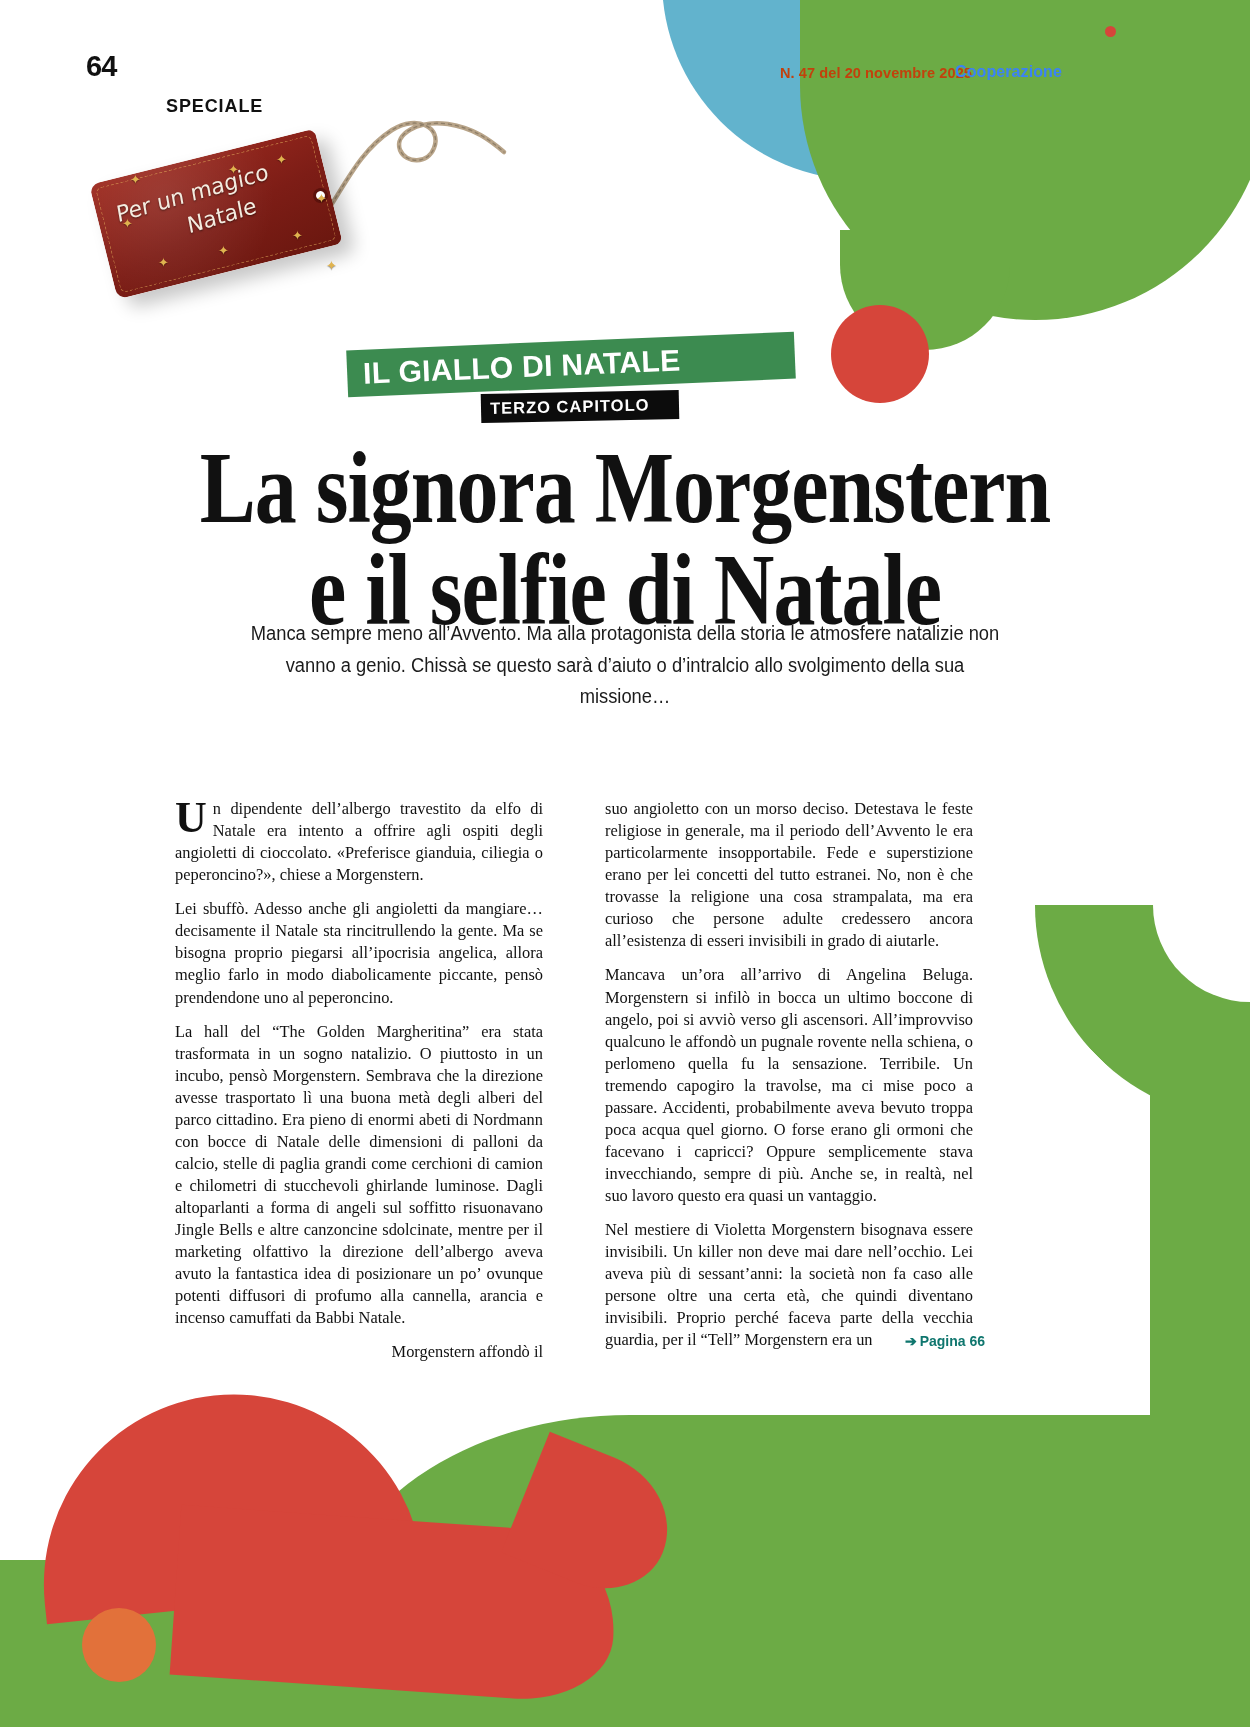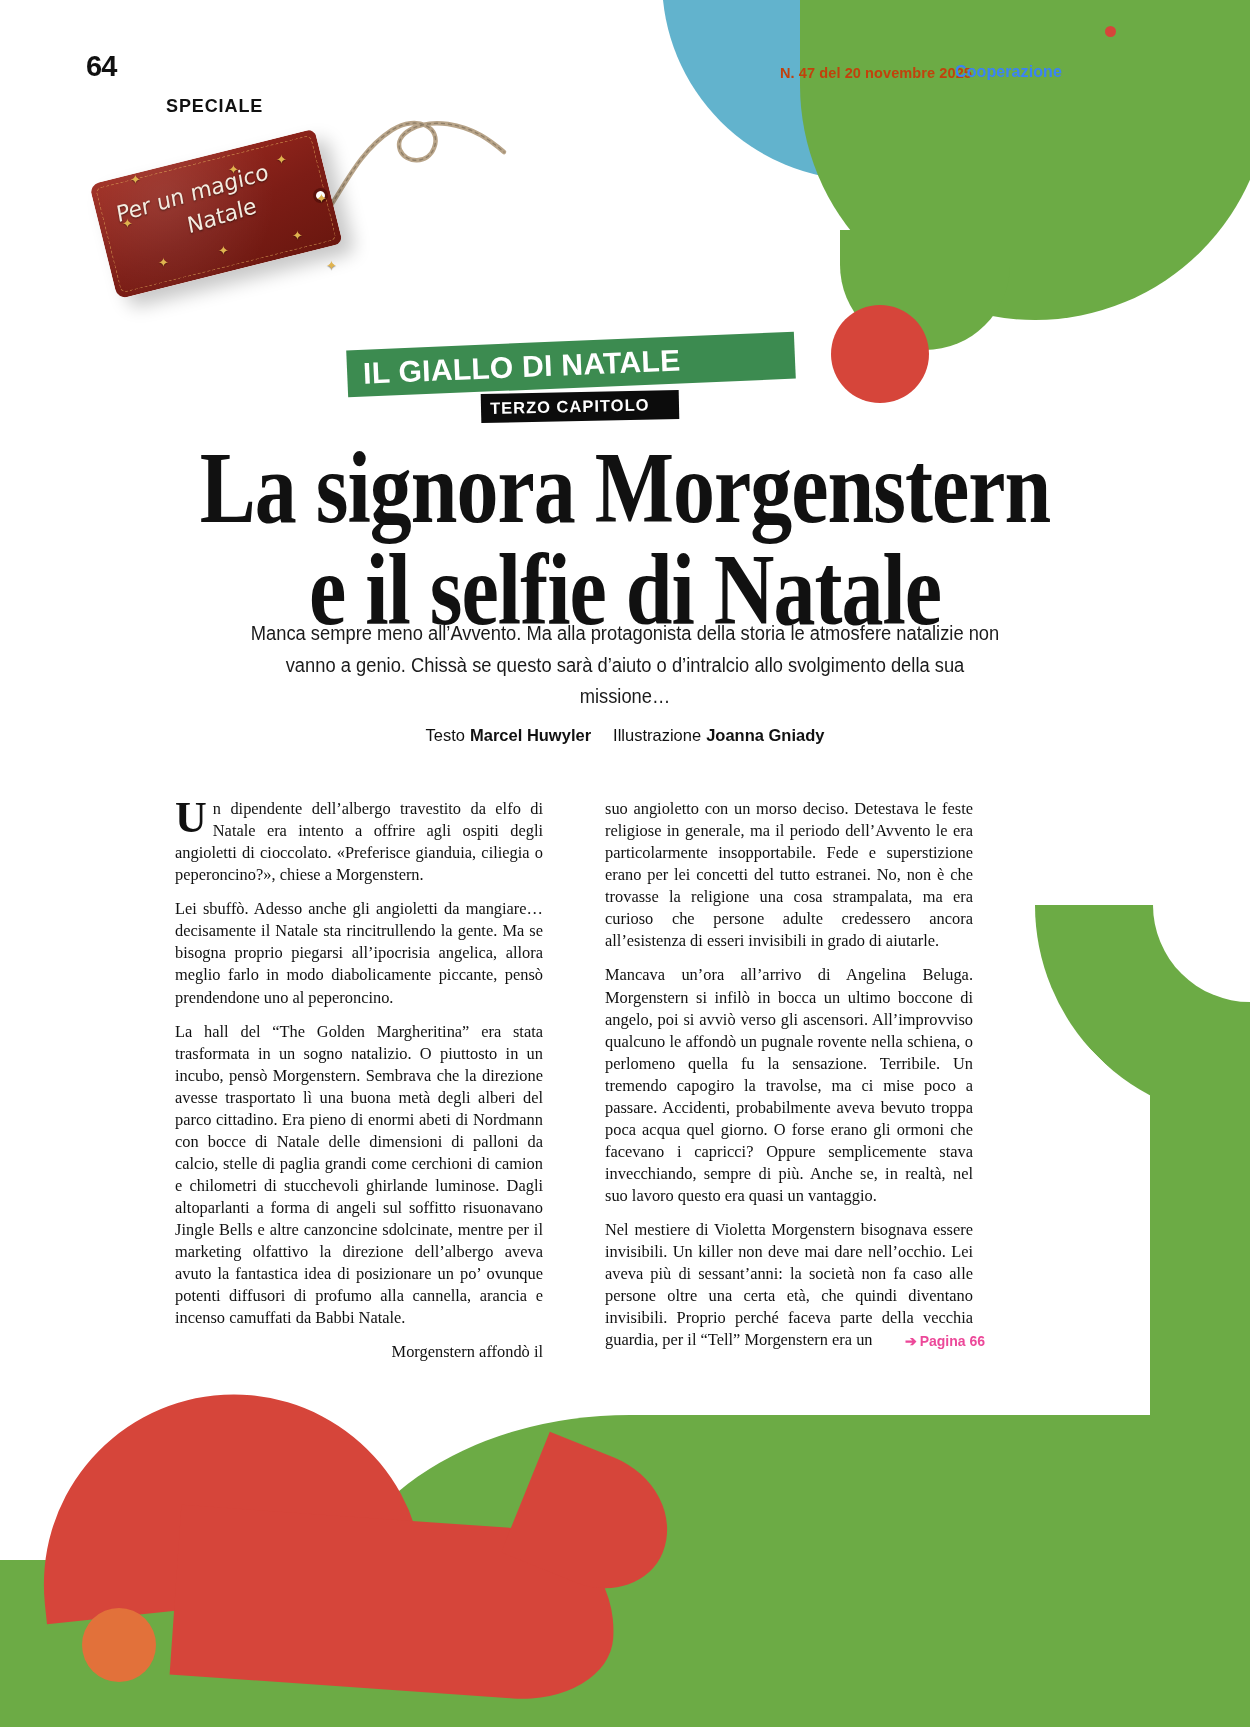--- a/index.html
+++ b/index.html
@@ -294,21 +294,21 @@
     line-height: 0.84;
     padding: 2px 6px 0 0;
     color: #111;
   }
   .it { }
 
   .tail-wrap { position: relative; }
   .contd {
     position: absolute; right: 0; bottom: 1px;
     font-family: "Liberation Sans", sans-serif;
-    font-weight: 700; font-size: 14px; color: #ec4899;
+    font-weight: 700; font-size: 14px; color: #0f766e;
     white-space: nowrap;
     margin-top: 20px;
   }
   .contd .arrow { font-size: 14px; margin-right: 3px; }
 </style>
 </head>
 <body>
 
 <div class="page">
 
@@ -365,23 +365,20 @@
     <span>TERZO CAPITOLO</span>
   </div>
 
   <h1 class="headline">
     <span class="hl-line">La signora Morgenstern</span>
     <span class="hl-line">e il selfie di Natale</span>
   </h1>
 
   <p class="deck">Manca sempre meno all’Avvento. Ma alla protagonista della storia le atmosfere natalizie non vanno a genio. Chissà se questo sarà d’aiuto o d’intralcio allo svolgimento della sua missione…</p>
 
-  <div class="byline">
-    <span class="lbl">Testo</span><span class="nm">Marcel Huwyler</span><span class="gap"></span><span class="lbl">Illustrazione</span><span class="nm">Joanna Gniady</span>
-  </div>
 
   <div class="cols">
 
     <div class="col col-left">
       <p class="dropcap">Un dipendente dell’albergo travestito da elfo di Natale era intento a offrire agli ospiti degli angioletti di cioccolato. «Preferisce gianduia, ciliegia o peperoncino?», chiese a Morgenstern.</p>
       <p>Lei sbuffò. Adesso anche gli angioletti da mangiare… decisamente il Natale sta rincitrullendo la gente. Ma se bisogna proprio piegarsi all’ipocrisia angelica, allora meglio farlo in modo diabolicamente piccante, pensò prendendone uno al peperoncino.</p>
       <p><span>La hall del “The Golden Margheritina” era stata trasformata in un sogno natalizio. O piuttosto in un incubo, pensò Morgenstern. Sembrava che la direzione avesse trasportato lì una buona metà degli alberi del parco cittadino. Era pieno di enormi abeti di Nordmann con bocce di Natale delle dimensioni di palloni da calcio, stelle di paglia grandi come cerchioni di camion e chilometri di stucchevoli ghirlande luminose. Dagli altoparlanti a forma di angeli sul soffitto risuonavano </span><span class="it">Jingle Bells</span><span> e altre canzoncine sdolcinate, mentre per il marketing olfattivo la direzione dell’albergo aveva avuto la fantastica idea di posizionare un po’ ovunque potenti diffusori di profumo alla cannella, arancia e incenso camuffati da Babbi Natale.</span></p>
       <p style="text-align:right;">Morgenstern affondò il</p>
     </div>
 

